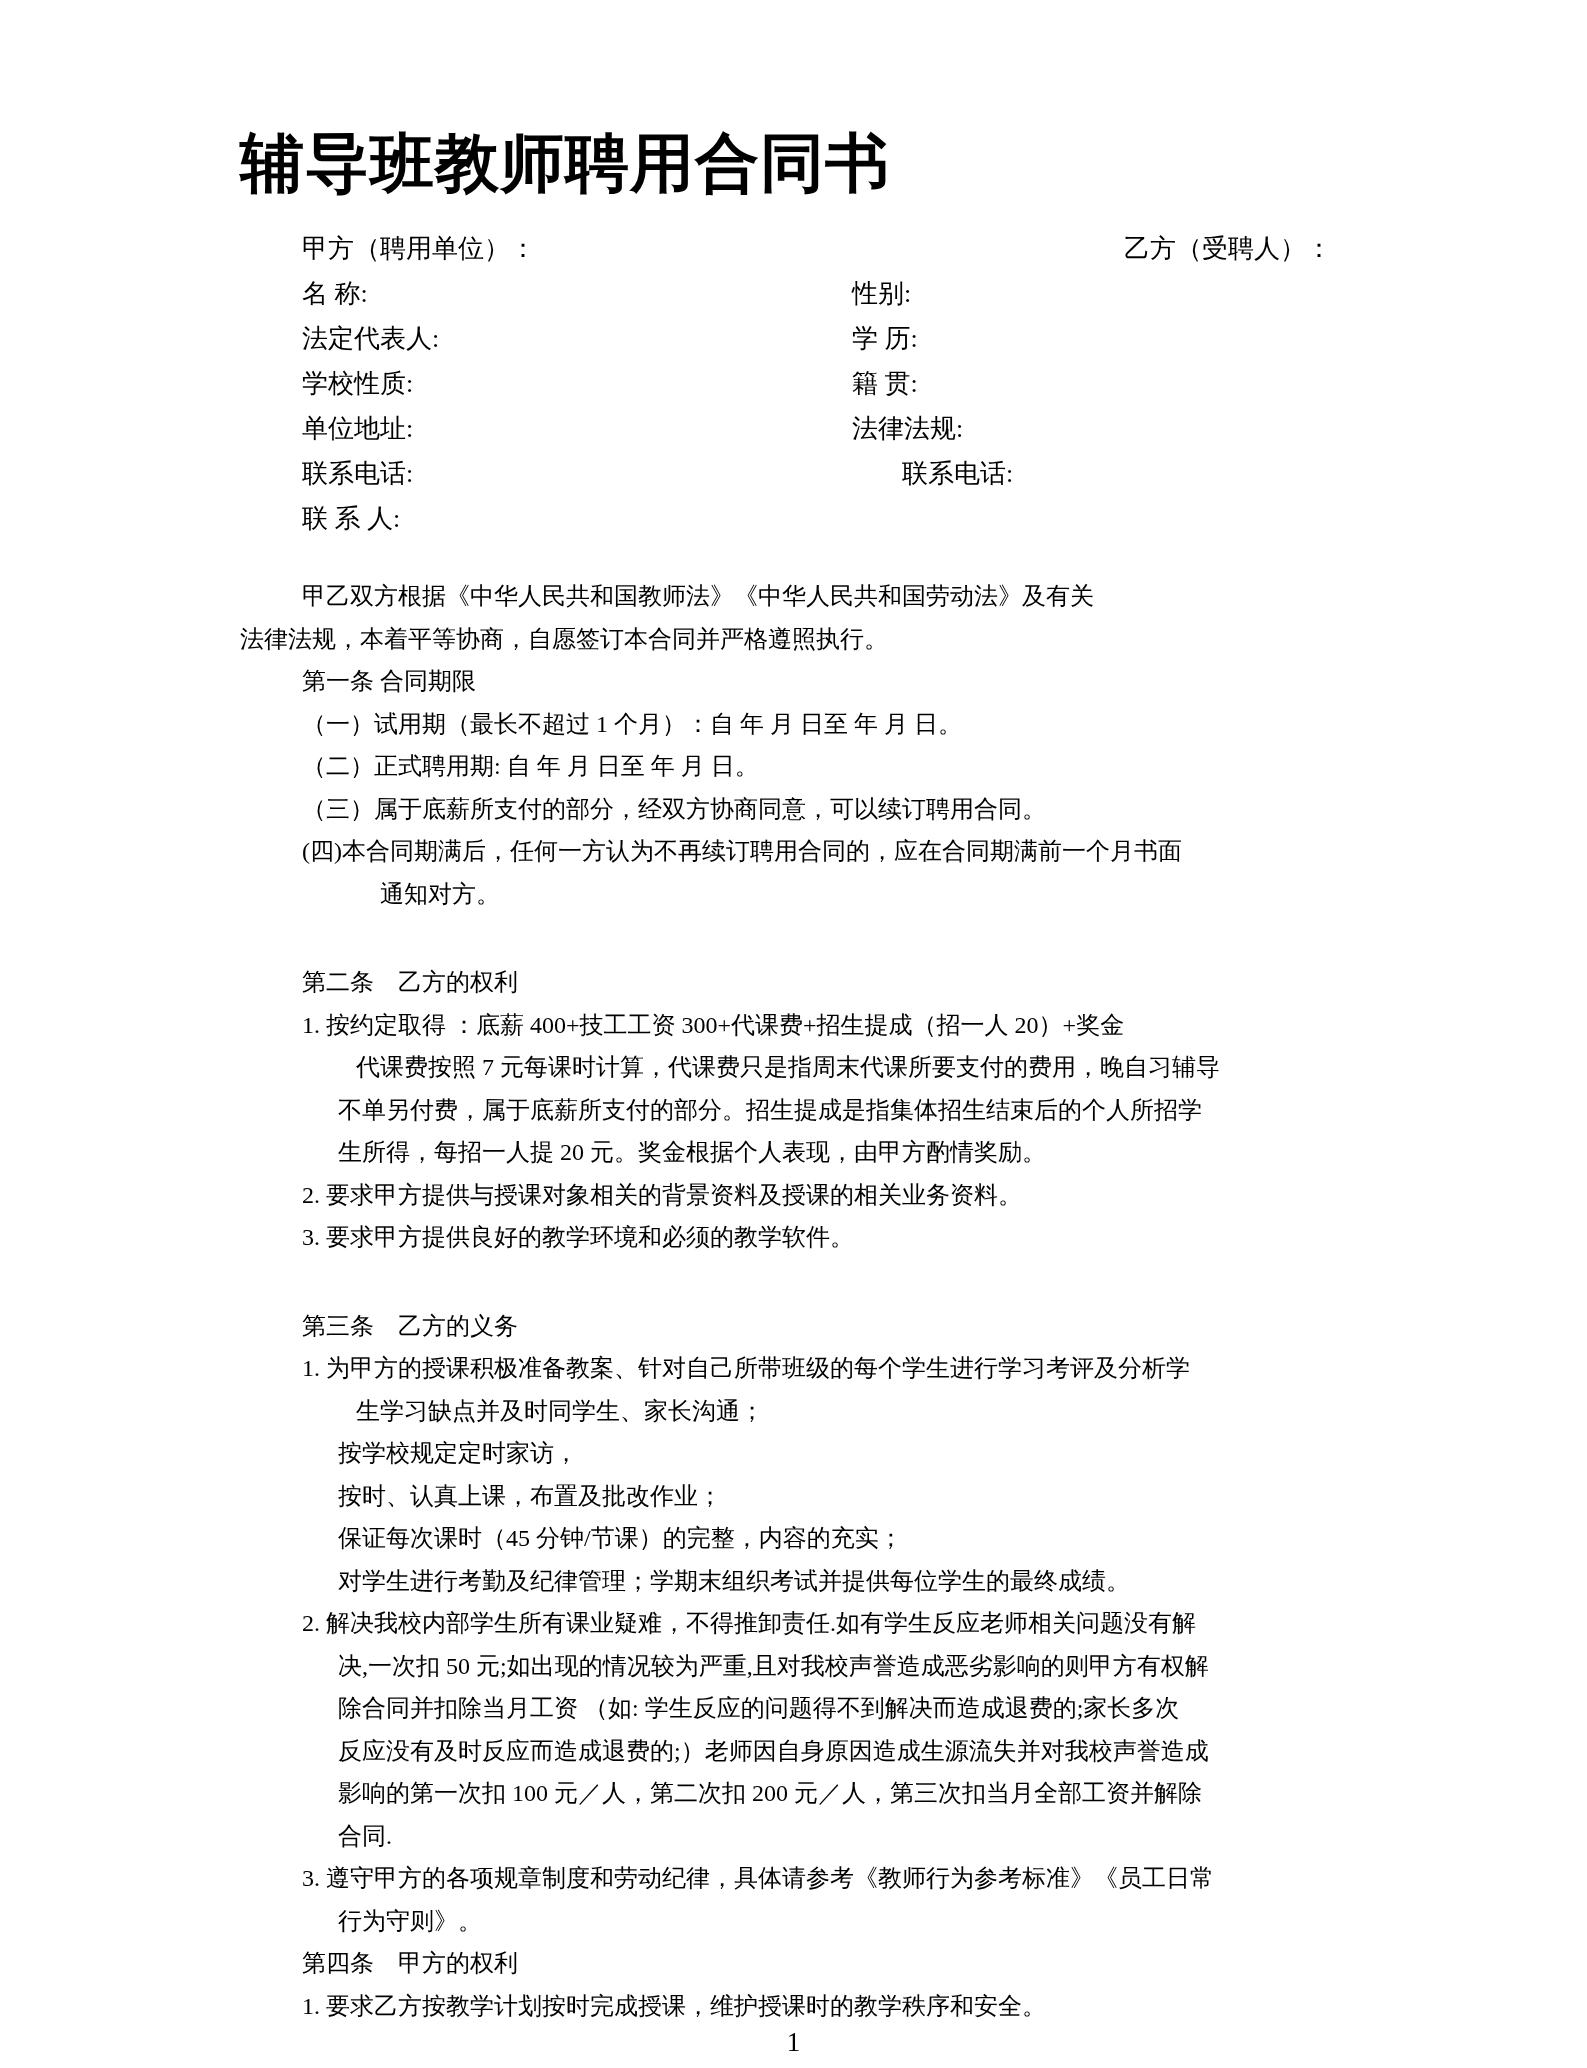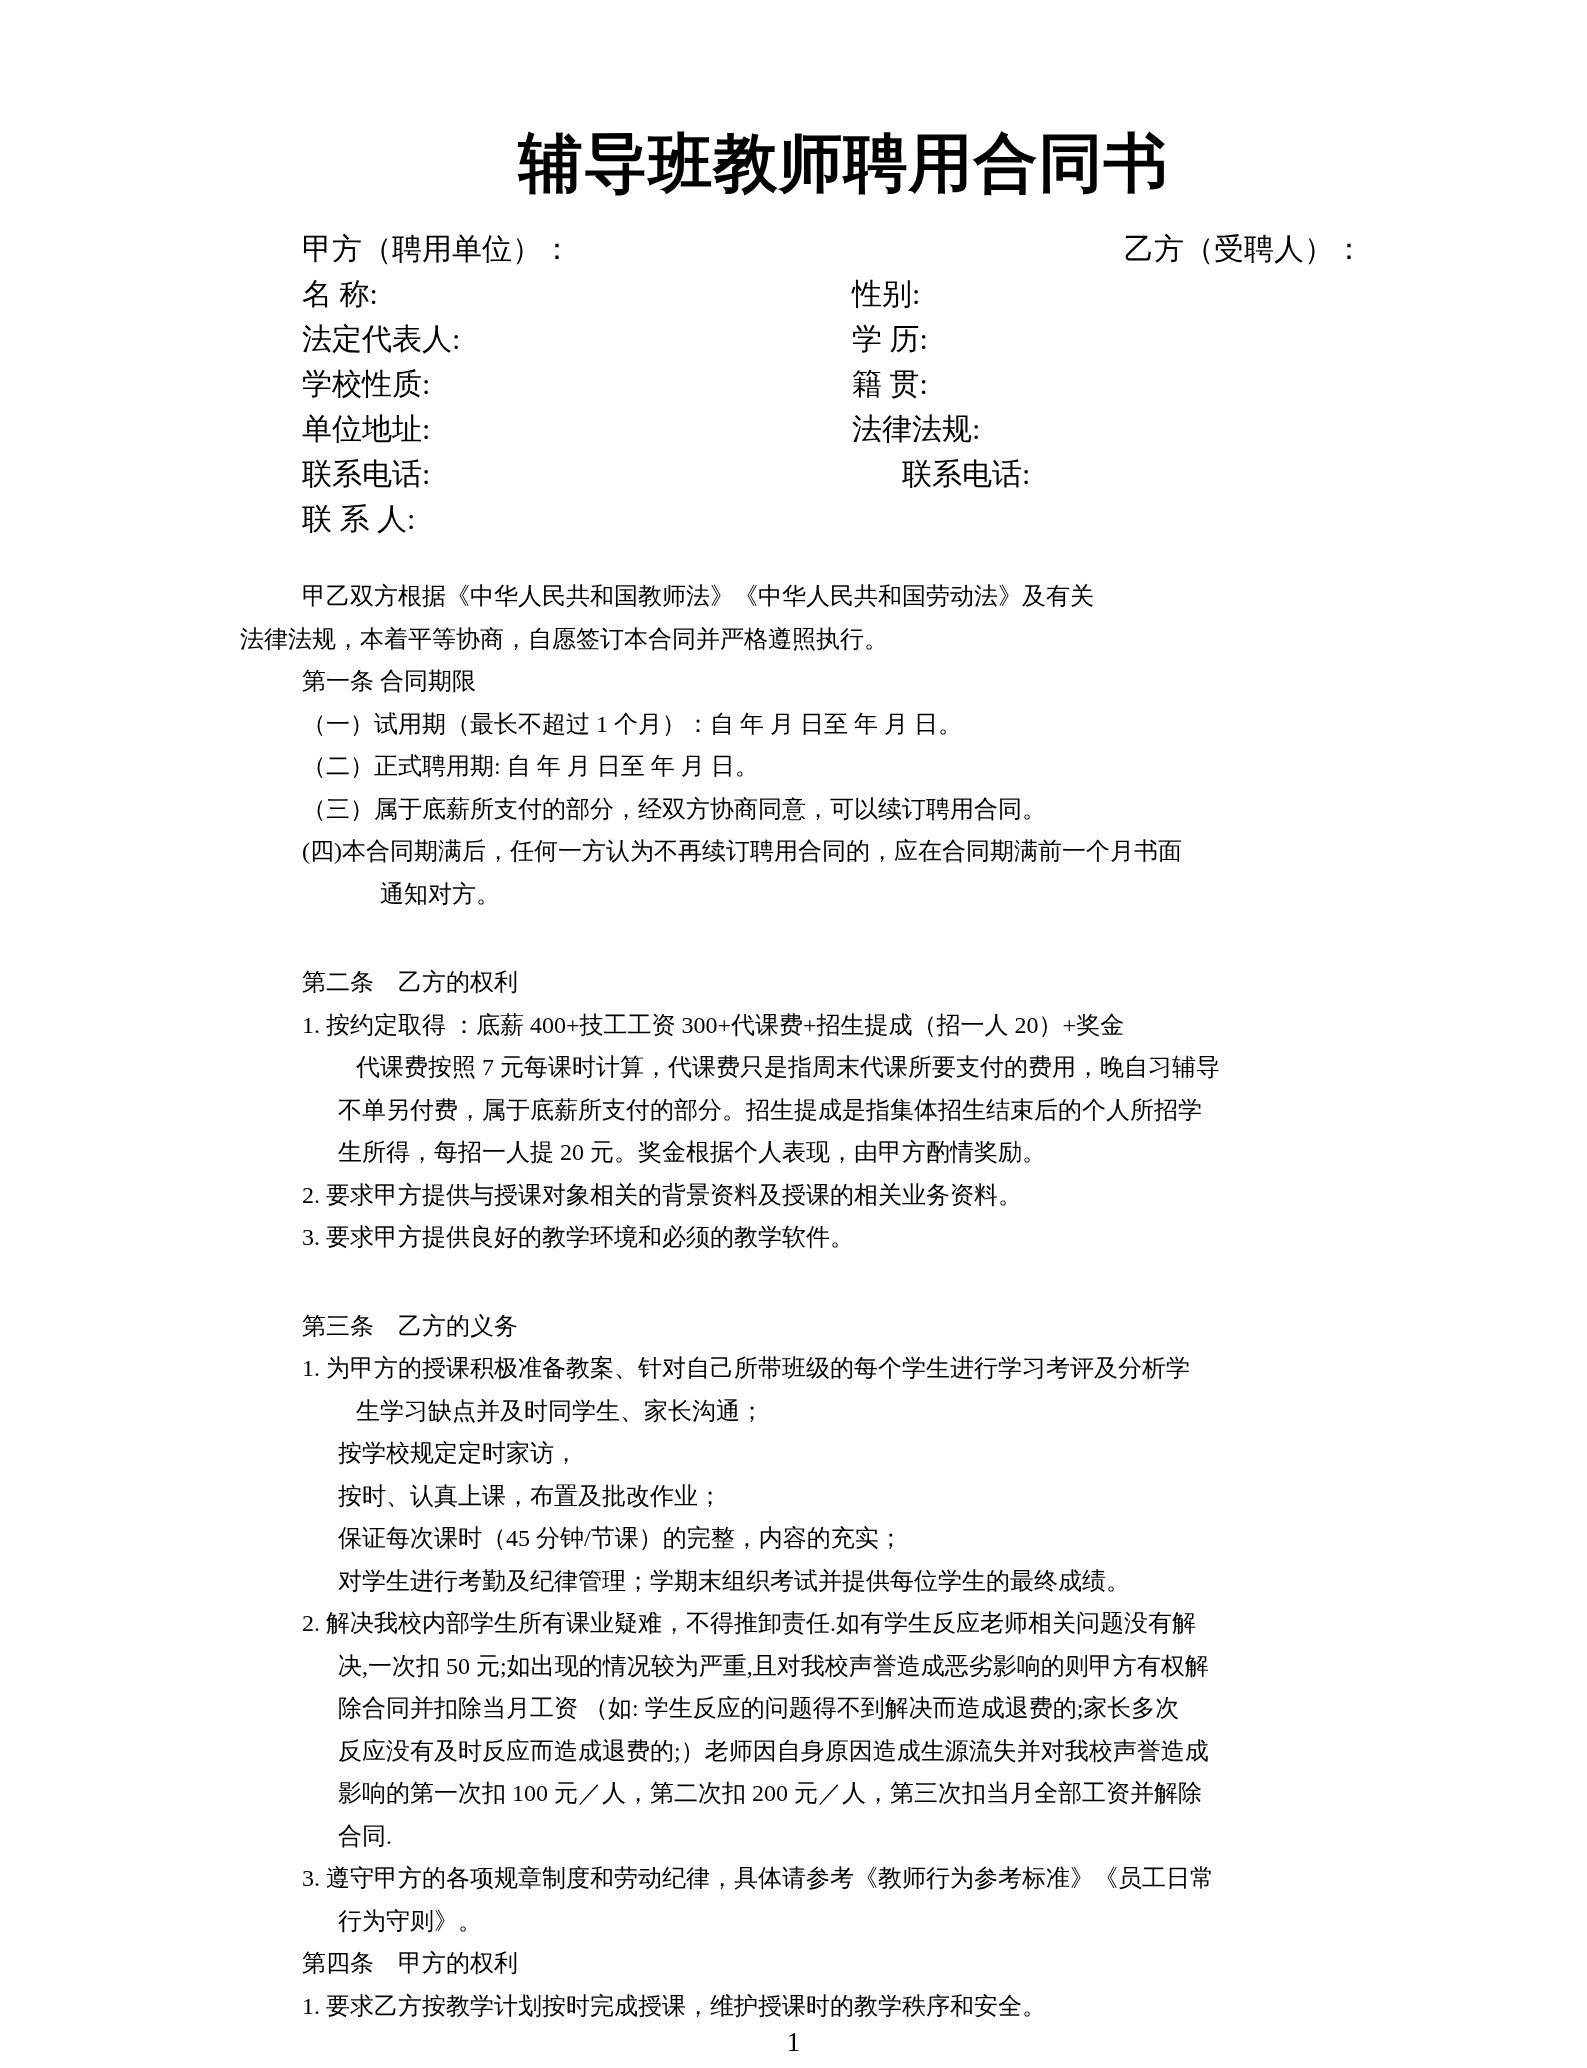--- a/index.html
+++ b/index.html
@@ -8,28 +8,28 @@
     width:1587px; height:2068px;
     margin:0 auto;
     background:#ffffff;
     color:#000000;
     font-family:"Liberation Serif","DejaVu Serif",serif;
     overflow:hidden;
   }
   .content { position:absolute; left:240px; top:0; width:1207px; }
   .doc-title {
     margin:116px 0 0 0;
-    text-align:center;
+    text-align:left;
     font-size:64px;
     font-weight:700;
     letter-spacing:1px;
     line-height:1.5;
     white-space:nowrap;
   }
-  .party-block { margin-top:14px; font-size:30px; }
+  .party-block { margin-top:14px; font-size:26px; }
   .party-row { position:relative; height:45px; line-height:45px; }
   .pl { position:absolute; left:62px; white-space:nowrap; }
   .pr { position:absolute; left:612px; white-space:nowrap; }
   .pr.far { left:884px; }
   .pr.shift { left:662px; }
   .doc-body { margin-top:34px; font-size:24px; }
   .ln { line-height:42.5px; min-height:42.5px; white-space:nowrap; }
   .ind-0 { padding-left:0; }
   .ind-2 { padding-left:62px; }
   .ind-3 { padding-left:98px; }

